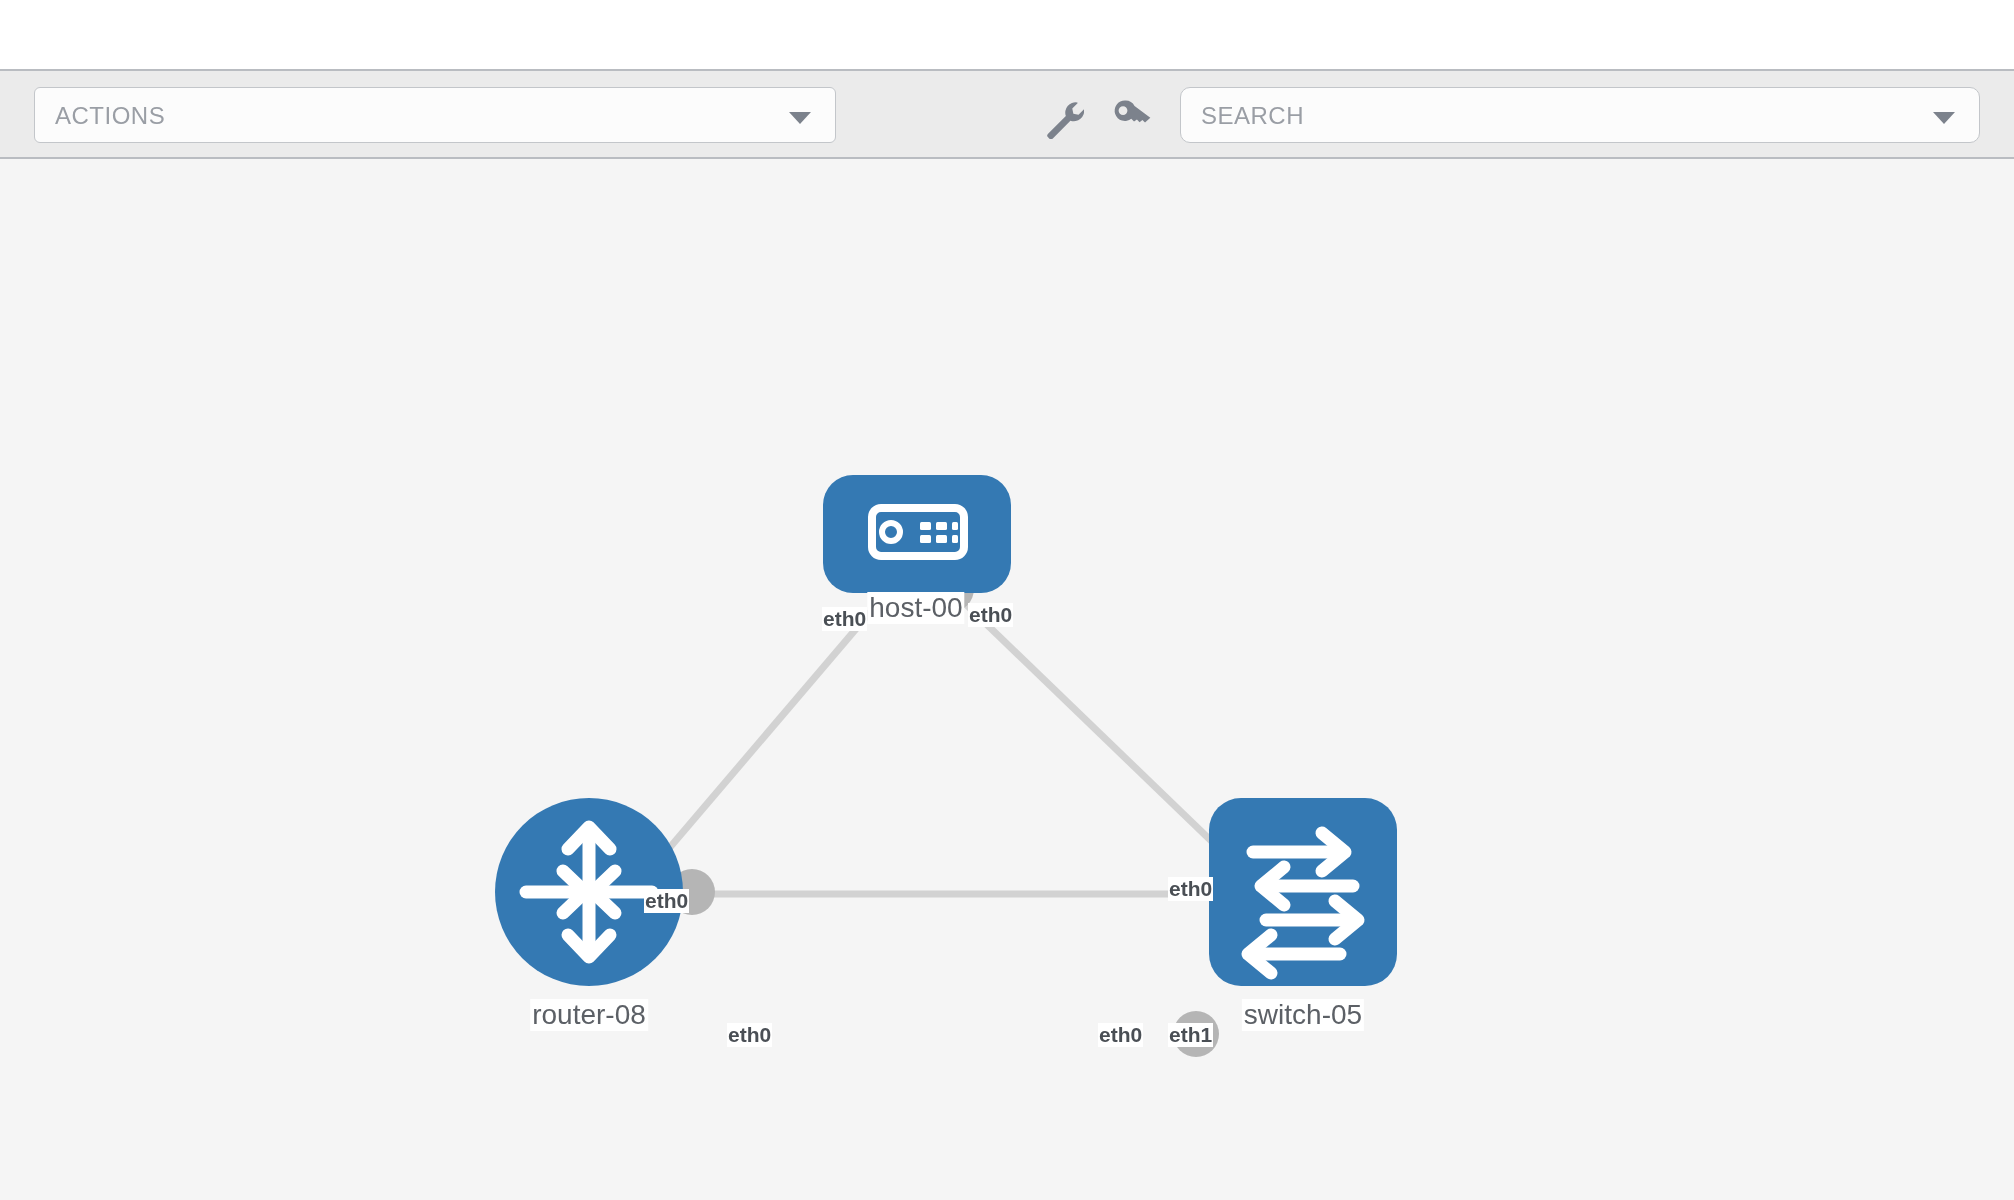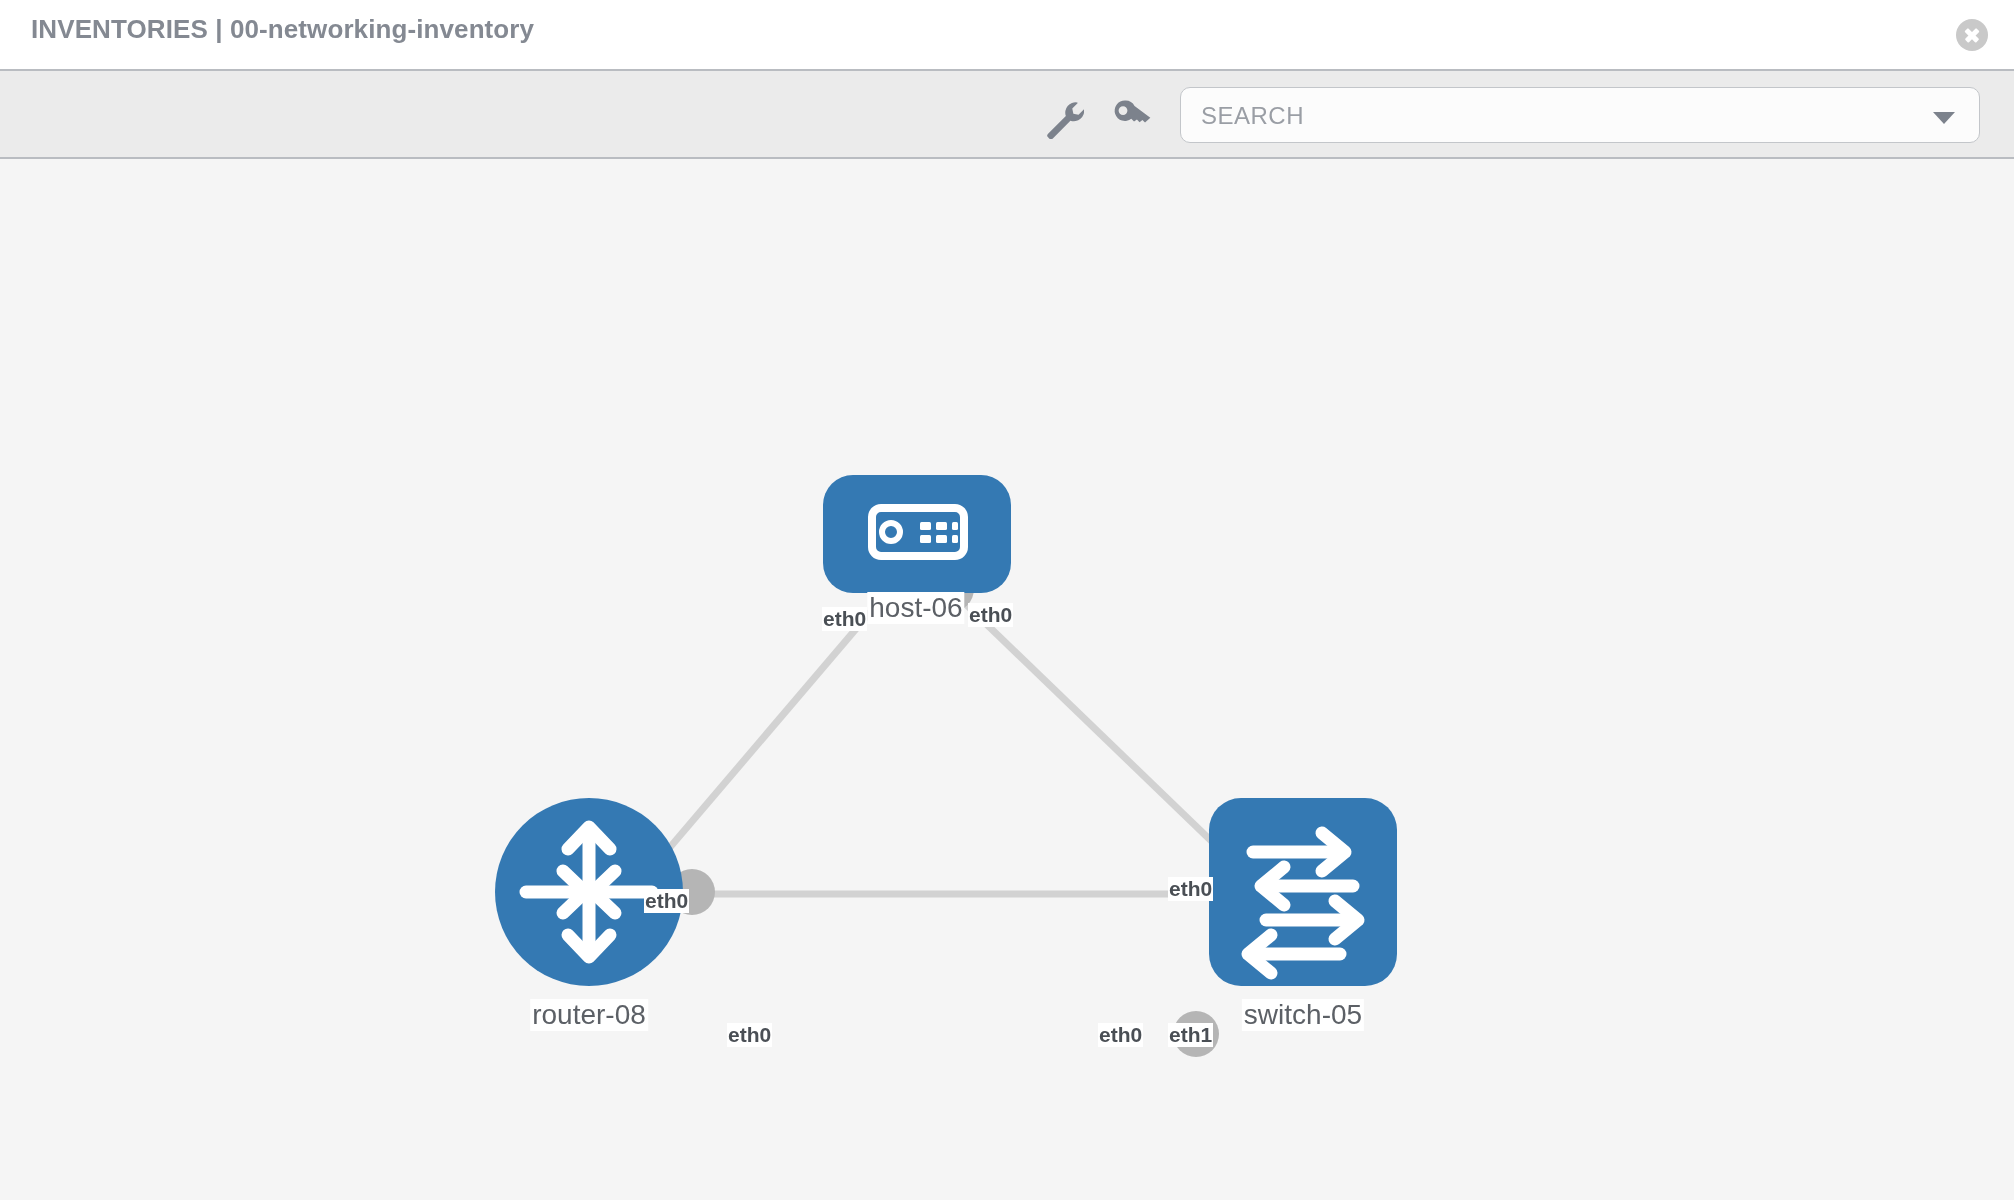--- a/index.html
+++ b/index.html
@@ -157,27 +157,27 @@
     background: #3479b3;
     transform: translateX(-50%);
     cursor: pointer;
   }
 </style>
 </head>
 <body>
 
 <div id="app">
 
-  <div class="header">
-    <div class="header-title">INVENTORIES | 00-networking-inventory</div>
-    <div class="close-icon"></div>
-  </div>
 
   <div class="toolbar">
 
+    <div class="actions-select">
+      <span class="label">ACTIONS</span>
+      <span class="caret"></span>
+    </div>
 
     <div class="tool-btn wrench-btn">
       <svg viewBox="0 0 24 24" aria-hidden="true">
         <path d="M20.3 4.1a5.6 5.6 0 0 0-6.2 7.4L4.4 21.1a1.4 1.4 0 0 0 0 2l.6.6a1.4 1.4 0 0 0 2 0l9.6-9.7a5.6 5.6 0 0 0 7.4-6.2l-3 3-2.8-.6-.6-2.8 3-3z"></path>
       </svg>
     </div>
 
     <div class="tool-btn key-btn">
       <svg viewBox="0 0 24 24" aria-hidden="true">
         <path d="M8.2 3a5.6 5.6 0 1 0 3.4 10l1.5 1.5 1.6-1.1 1.4 1.4 1.6-1.2 1.4 1.4L22 12.4 13.4 6A5.6 5.6 0 0 0 8.2 3zm-1.1 3.1a2.4 2.4 0 1 1 0 4.8 2.4 2.4 0 0 1 0-4.8z"></path>
@@ -253,21 +253,21 @@
 
           <line x1="1266" y1="761" x2="1353" y2="761"></line>
           <polyline points="1335,742 1358,761 1335,780"></polyline>
 
           <line x1="1340" y1="795" x2="1253" y2="795"></line>
           <polyline points="1271,776 1248,795 1271,814"></polyline>
         </g>
       </g>
     </svg>
 
-    <div class="node-label" style="left:916px; top:433px;">host-06</div>
+    <div class="node-label" style="left:916px; top:433px;">host-00</div>
     <div class="node-label" style="left:589px; top:840px;">router-08</div>
     <div class="node-label" style="left:1303px;top:840px;">switch-05</div>
 
     <div class="iface-label" style="left:822px;  top:448px;">eth0</div>
     <div class="iface-label" style="left:968px;  top:444px;">eth0</div>
     <div class="iface-label" style="left:644px;  top:730px;">eth0</div>
     <div class="iface-label" style="left:1168px; top:718px;">eth0</div>
     <div class="iface-label" style="left:727px;  top:864px;">eth0</div>
 
     <div class="iface-label" style="left:1098px; top:864px;">eth0</div>

